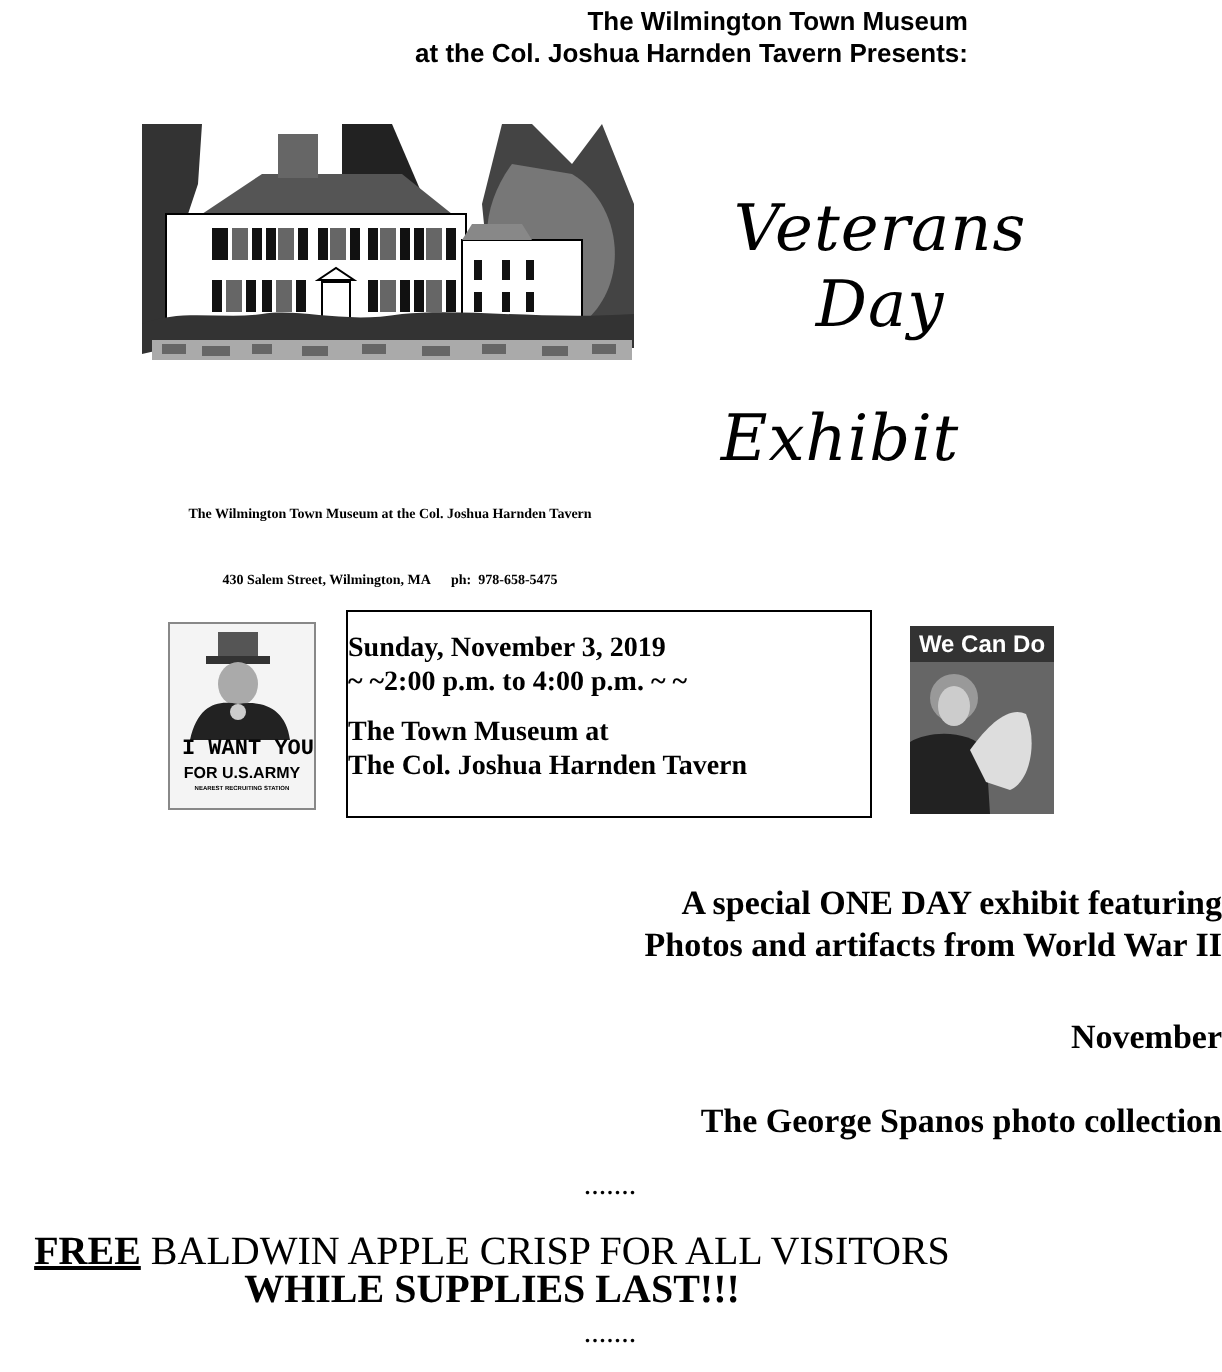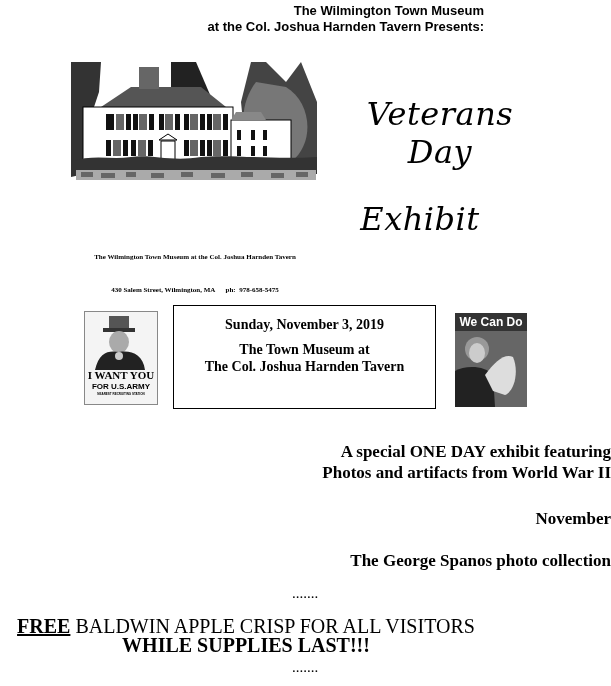--- a/index.html
+++ b/index.html
@@ -3,21 +3,21 @@
 <meta charset="utf-8">
 <style>
   html,body{margin:0;padding:0;background:#fff;}
   body{width:611px;height:686px;position:relative;overflow:hidden;color:#000;}
   .abs{position:absolute;}
   .header{left:0;width:484px;top:3px;text-align:right;font-family:"Liberation Sans",sans-serif;font-weight:bold;font-size:13px;line-height:16px;}
   .house{left:71px;top:62px;width:246px;height:127px;}
   .title{left:330px;width:220px;text-align:center;font-family:"DejaVu Serif",serif;font-style:italic;font-size:32px;letter-spacing:0.5px;}
   .addr{left:70px;width:250px;top:253px;text-align:center;font-family:"Liberation Serif",serif;font-weight:bold;font-size:7px;line-height:9px;}
   .poster{border:1px solid #888;box-sizing:border-box;overflow:hidden;}
-  .infobox{left:173px;top:305px;width:263px;height:104px;border:1.5px solid #000;box-sizing:border-box;text-align:center;font-family:"Liberation Serif",serif;font-weight:bold;font-size:14px;line-height:17px;}
+  .infobox{left:173px;top:305px;width:263px;height:104px;border:1.5px solid #000;box-sizing:border-box;text-align:left;font-family:"Liberation Serif",serif;font-weight:bold;font-size:14px;line-height:17px;}
   .body{left:0;width:611px;text-align:right;font-family:"Liberation Serif",serif;font-weight:bold;font-size:17px;line-height:21px;}
   .dots{left:0;width:611px;text-align:center;font-family:"Liberation Serif",serif;font-weight:bold;font-size:11px;letter-spacing:1px;}
   .free{left:0;width:492px;text-align:center;font-family:"Liberation Serif",serif;font-size:20px;line-height:19px;}
   .u{text-decoration:underline;font-weight:bold;}
 </style>
 </head>
 <body>
 
 <div class="abs header">
   <div>The Wilmington Town Museum</div>
@@ -110,27 +110,28 @@
 
 <div class="abs poster" style="left:84px;top:311px;width:74px;height:94px;background:#f2f2f2;">
   <svg width="72" height="92" viewBox="0 0 72 92">
     <rect width="72" height="92" fill="#f4f4f4"></rect>
     <rect x="24" y="4" width="20" height="14" fill="#555"></rect>
     <rect x="18" y="16" width="32" height="4" fill="#333"></rect>
     <ellipse cx="34" cy="30" rx="10" ry="11" fill="#aaa"></ellipse>
     <path d="M10 58 C14 40 24 38 34 40 C46 38 58 42 60 58 Z" fill="#222"></path>
     <circle cx="34" cy="44" r="4" fill="#ccc"></circle>
   </svg>
-  <div class="abs" style="left:0;top:58px;width:72px;text-align:center;font-family:Liberation Serif, serif;font-weight:bold;font-size:11px;line-height:11px;">I WANT YOU</div>
+  <div class="abs" style="left:0;top:58px;width:72px;text-align:right;font-family:Liberation Mono, monospace;font-weight:bold;font-size:11px;line-height:11px;">I WANT YOU</div>
   <div class="abs" style="left:0;top:70px;width:72px;text-align:center;font-family:'Liberation Sans',sans-serif;font-weight:bold;font-size:8px;line-height:9px;">FOR U.S.ARMY</div>
   <div class="abs" style="left:0;top:80px;width:72px;text-align:center;font-family:'Liberation Sans',sans-serif;font-weight:bold;font-size:3px;">NEAREST RECRUITING STATION</div>
 </div>
 
 <div class="abs infobox">
   <div style="margin-top:10px;">Sunday, November 3, 2019</div>
+  <div>~ ~2:00 p.m. to 4:00 p.m. ~ ~</div>
   <div style="margin-top:8px;">The Town Museum at</div>
   <div>The Col. Joshua Harnden Tavern</div>
 </div>
 
 <div class="abs poster" style="left:455px;top:313px;width:72px;height:94px;background:#333;border:none;">
   <div class="abs" style="left:0;top:2px;width:72px;text-align:center;font-family:'Liberation Sans',sans-serif;font-weight:bold;font-size:12px;color:#fff;">We Can Do It!</div>
   <svg class="abs" style="left:0;top:18px;" width="72" height="76" viewBox="0 0 72 76">
     <rect width="72" height="76" fill="#666"></rect>
     <circle cx="22" cy="18" r="12" fill="#999"></circle>
     <ellipse cx="22" cy="22" rx="8" ry="10" fill="#ccc"></ellipse>

